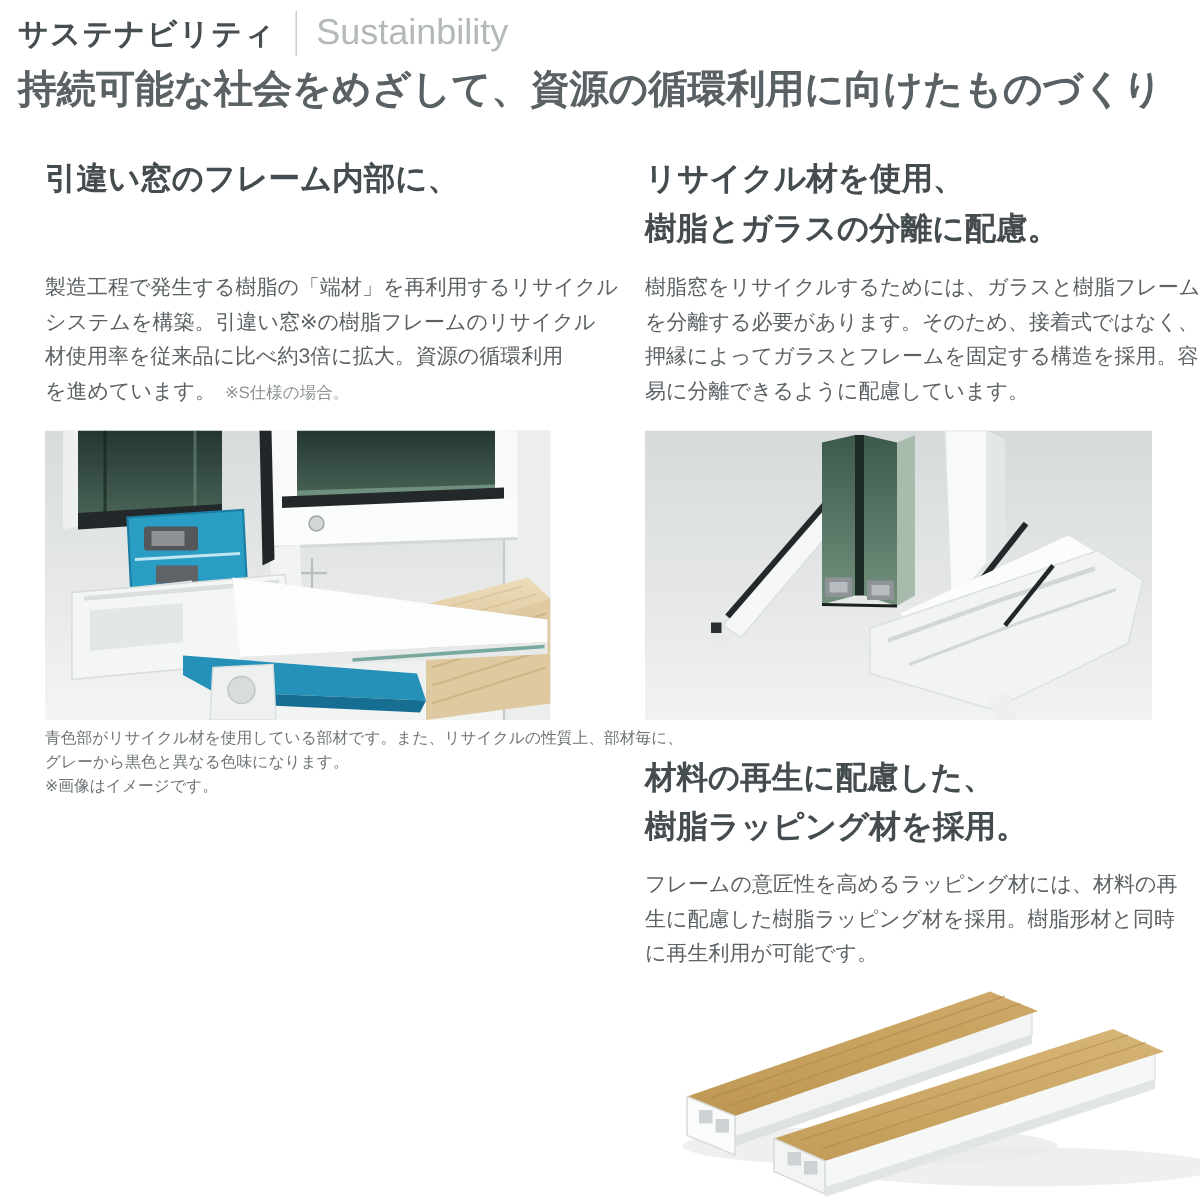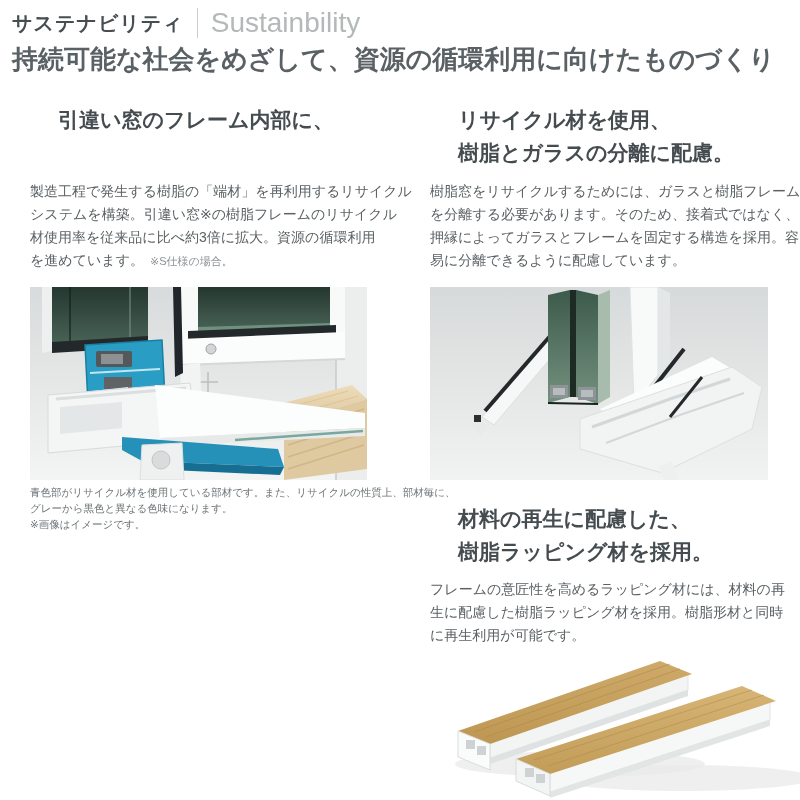--- a/index.html
+++ b/index.html
@@ -5,26 +5,26 @@
   html,body{margin:0;padding:0;}
   .page{
     position:relative;width:800px;height:800px;background:#ffffff;overflow:hidden;
     font-family:"Liberation Sans","DejaVu Sans",sans-serif;
     -webkit-font-smoothing:antialiased;
   }
   
   .hdr{position:absolute;top:7px;left:12px;display:flex;align-items:center;}
   .hdr-ja{font-size:20px;font-weight:700;color:#474e52;letter-spacing:1px;}
   .hdr-sep{width:1px;height:30px;background:#c9cdcd;margin:0 13px;}
-  .hdr-en{font-size:28px;color:#b3b8b8;font-weight:400;}
+  .hdr-en{font-size:24px;color:#b3b8b8;font-weight:400;}
   .lead{position:absolute;top:42px;left:12px;font-size:26px;font-weight:700;color:#5a6164;white-space:nowrap;}
   
   .col-l{left:30px;}
   .col-r{left:430px;}
-  .sec-heading{position:absolute;font-size:21px;font-weight:600;color:#454c50;line-height:33px;margin-left:28px;}
+  .sec-heading{position:absolute;font-size:21px;font-weight:600;color:#454c50;line-height:33px;}
   .sec-heading span{display:block;white-space:nowrap;}
   .sec-body{position:absolute;font-size:14px;color:#5b6164;line-height:23px;}
   .sec-body span.bl{display:block;white-space:nowrap;}
   .note{font-size:11px;color:#8b9194;margin-left:6px;}
   .figure{position:absolute;line-height:0;}
   .caption{position:absolute;font-size:10.5px;color:#6d7376;line-height:16px;}
   .caption span{display:block;white-space:nowrap;}
   svg{display:block;}
 </style>
 </head>

